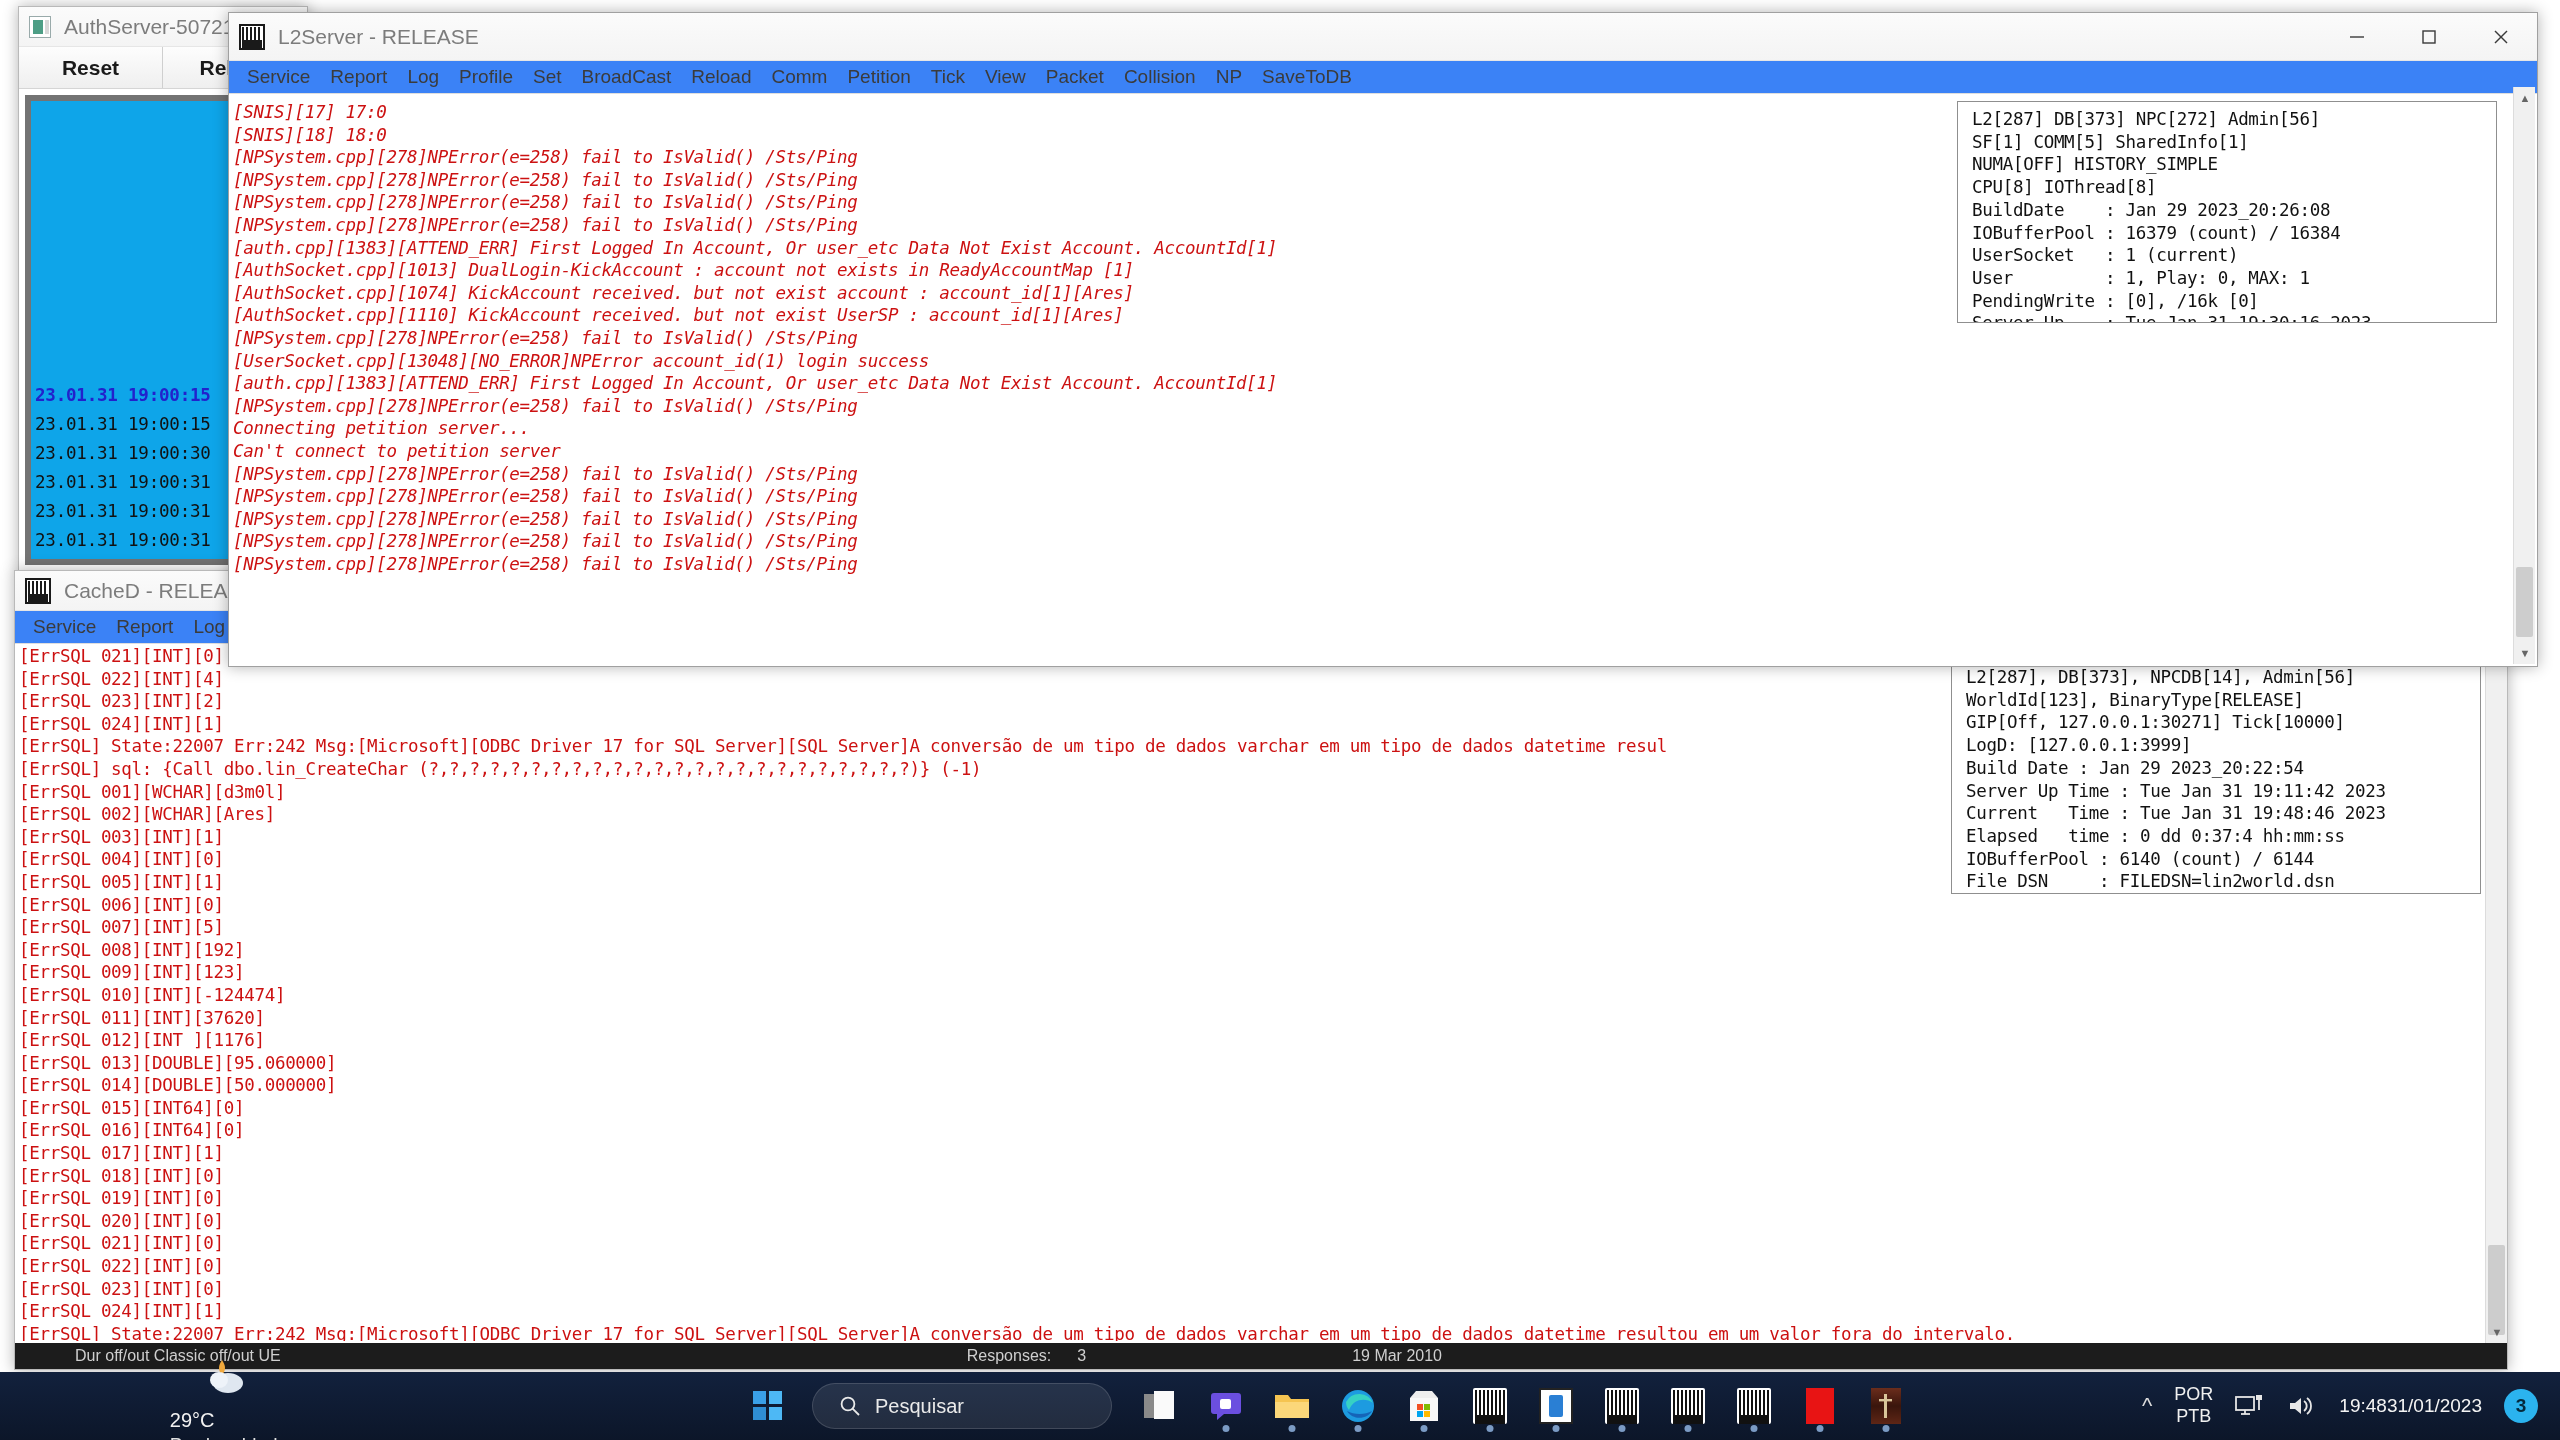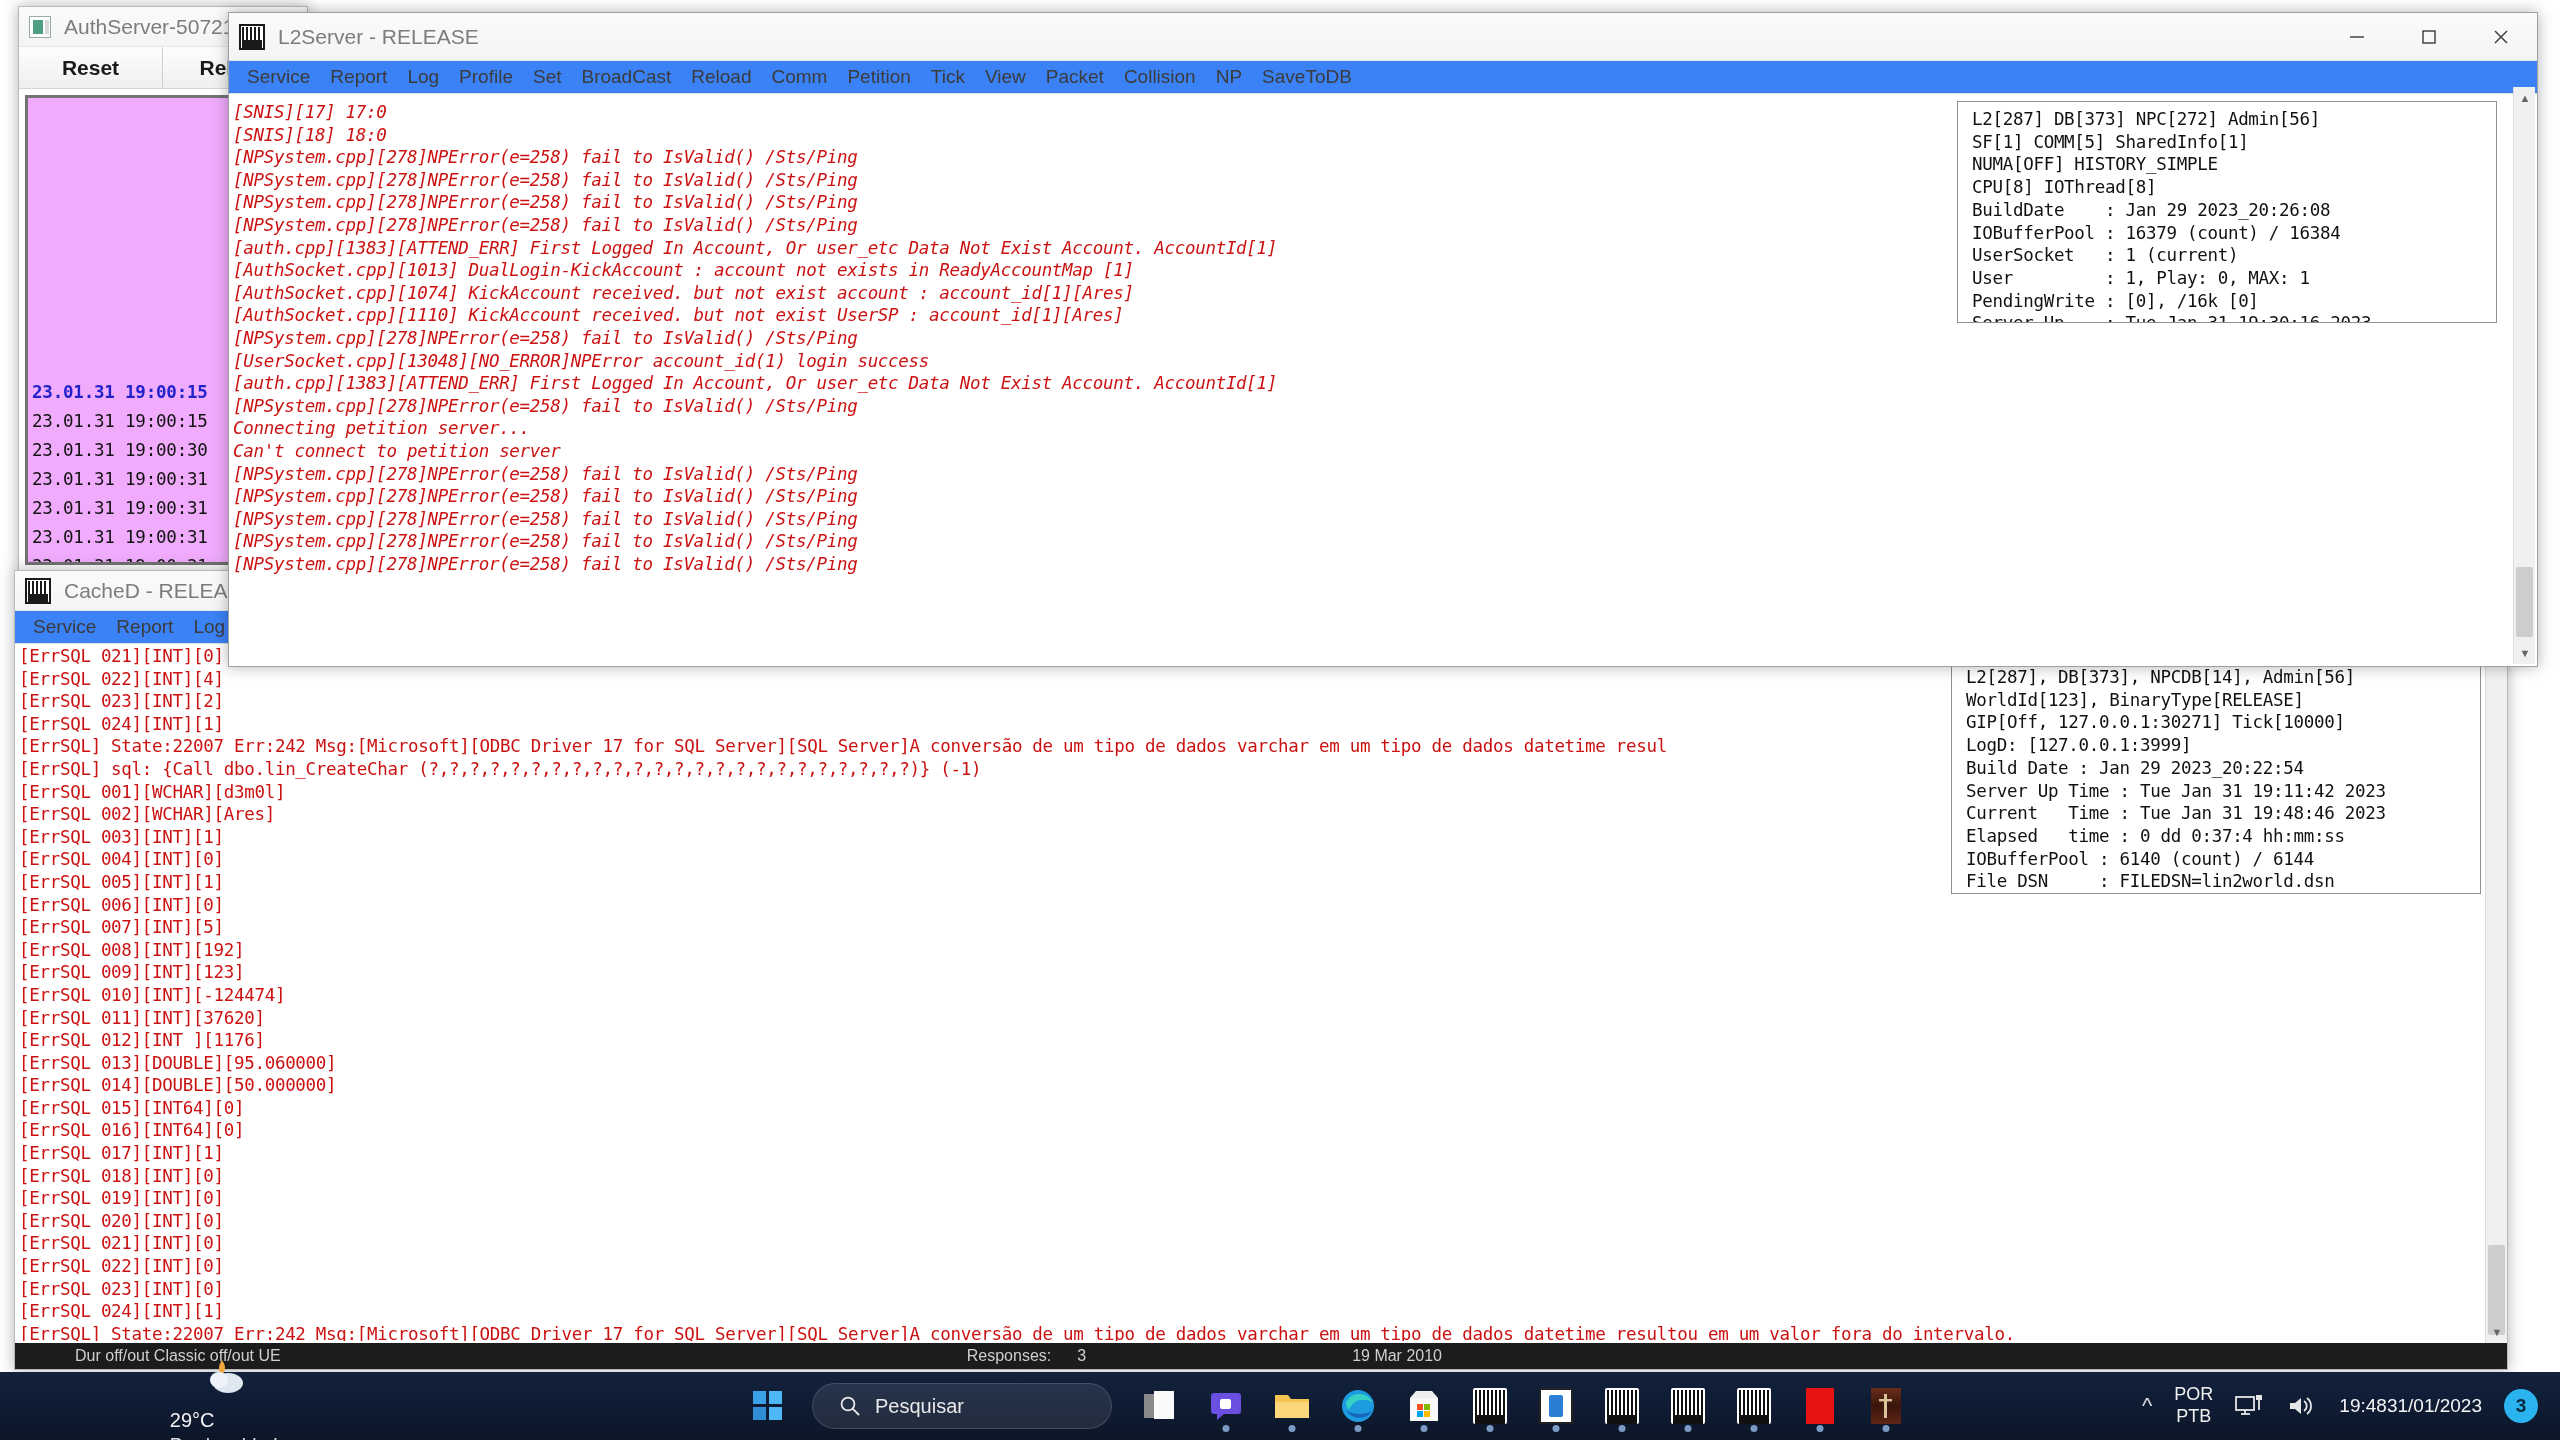--- a/index.html
+++ b/index.html
@@ -151,21 +151,21 @@
     background:linear-gradient(180deg,#fdfdfd,#efefef);
   }
   #authserver .btnrow .b {
     flex:1; display:flex;align-items:center;justify-content:center;
     font-size:21px; font-weight:bold; color:#1a1a1a;
     border-right:1px solid #cfcfcf;
     font-family:"Liberation Sans", sans-serif;
   }
   #authserver .listpane {
     position:absolute; left:6px; right:6px; top:88px; bottom:6px;
-    border:3px solid #737373; background:#f0abfc; overflow:hidden;
+    border:6px solid #737373; background:#0ea5e9; overflow:hidden;
   }
   .tsline {
     font-family:"DejaVu Sans Mono", monospace;
     font-size:17.5px; line-height:29px; color:#111; white-space:pre;
     padding-left:4px; letter-spacing:-0.2px;
   }
   .tsline.sel { color:#2222cc; font-weight:bold; }
 
   
   #cached { left: 14px; top: 570px; width: 2494px; height: 800px; }

